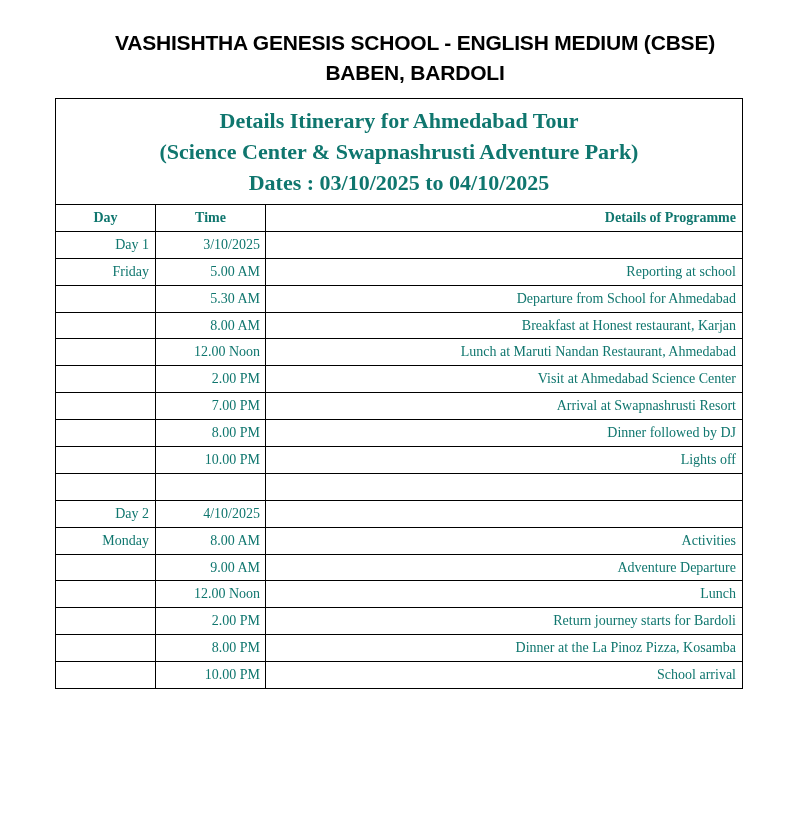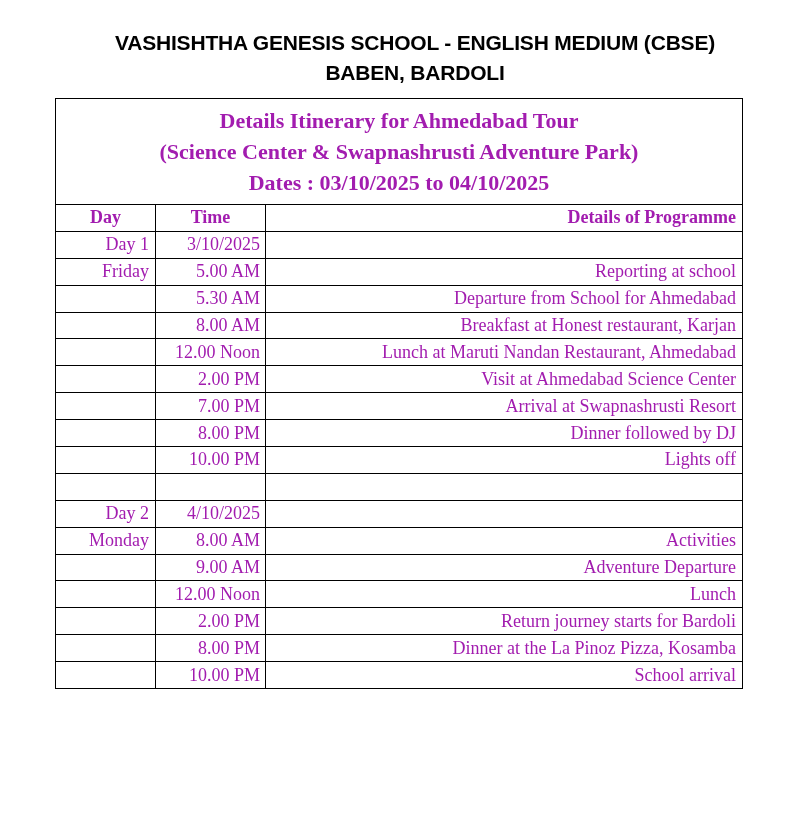--- a/index.html
+++ b/index.html
@@ -10,28 +10,28 @@
     font-family: "Liberation Sans", "DejaVu Sans", sans-serif;
     font-weight: bold; font-size: 21px; color: #000;
     line-height: 30px;
     letter-spacing: -0.2px;
   }
   table.itinerary {
     position: absolute; left: 55px; top: 98px;
     width: 687px;
     border-collapse: collapse;
     font-family: "Liberation Serif", "DejaVu Serif", serif;
-    color: #a21caf;
+    color: #0f766e;
     table-layout: fixed;
   }
   table.itinerary td, table.itinerary th {
     border: 1.4px solid #000;
     padding: 0 6px;
     height: 25.9px;
-    font-size: 18px;
+    font-size: 14px;
     white-space: nowrap;
     overflow: hidden;
   }
   .title-cell {
     text-align: center; font-weight: bold; font-size: 22px !important;
     line-height: 31px; height: 99px !important; padding: 3px 0 !important;
   }
   th { font-weight: bold; font-size: 18px; }
   th.c-day, th.c-time { text-align: center; }
   th.c-details { text-align: right; }

